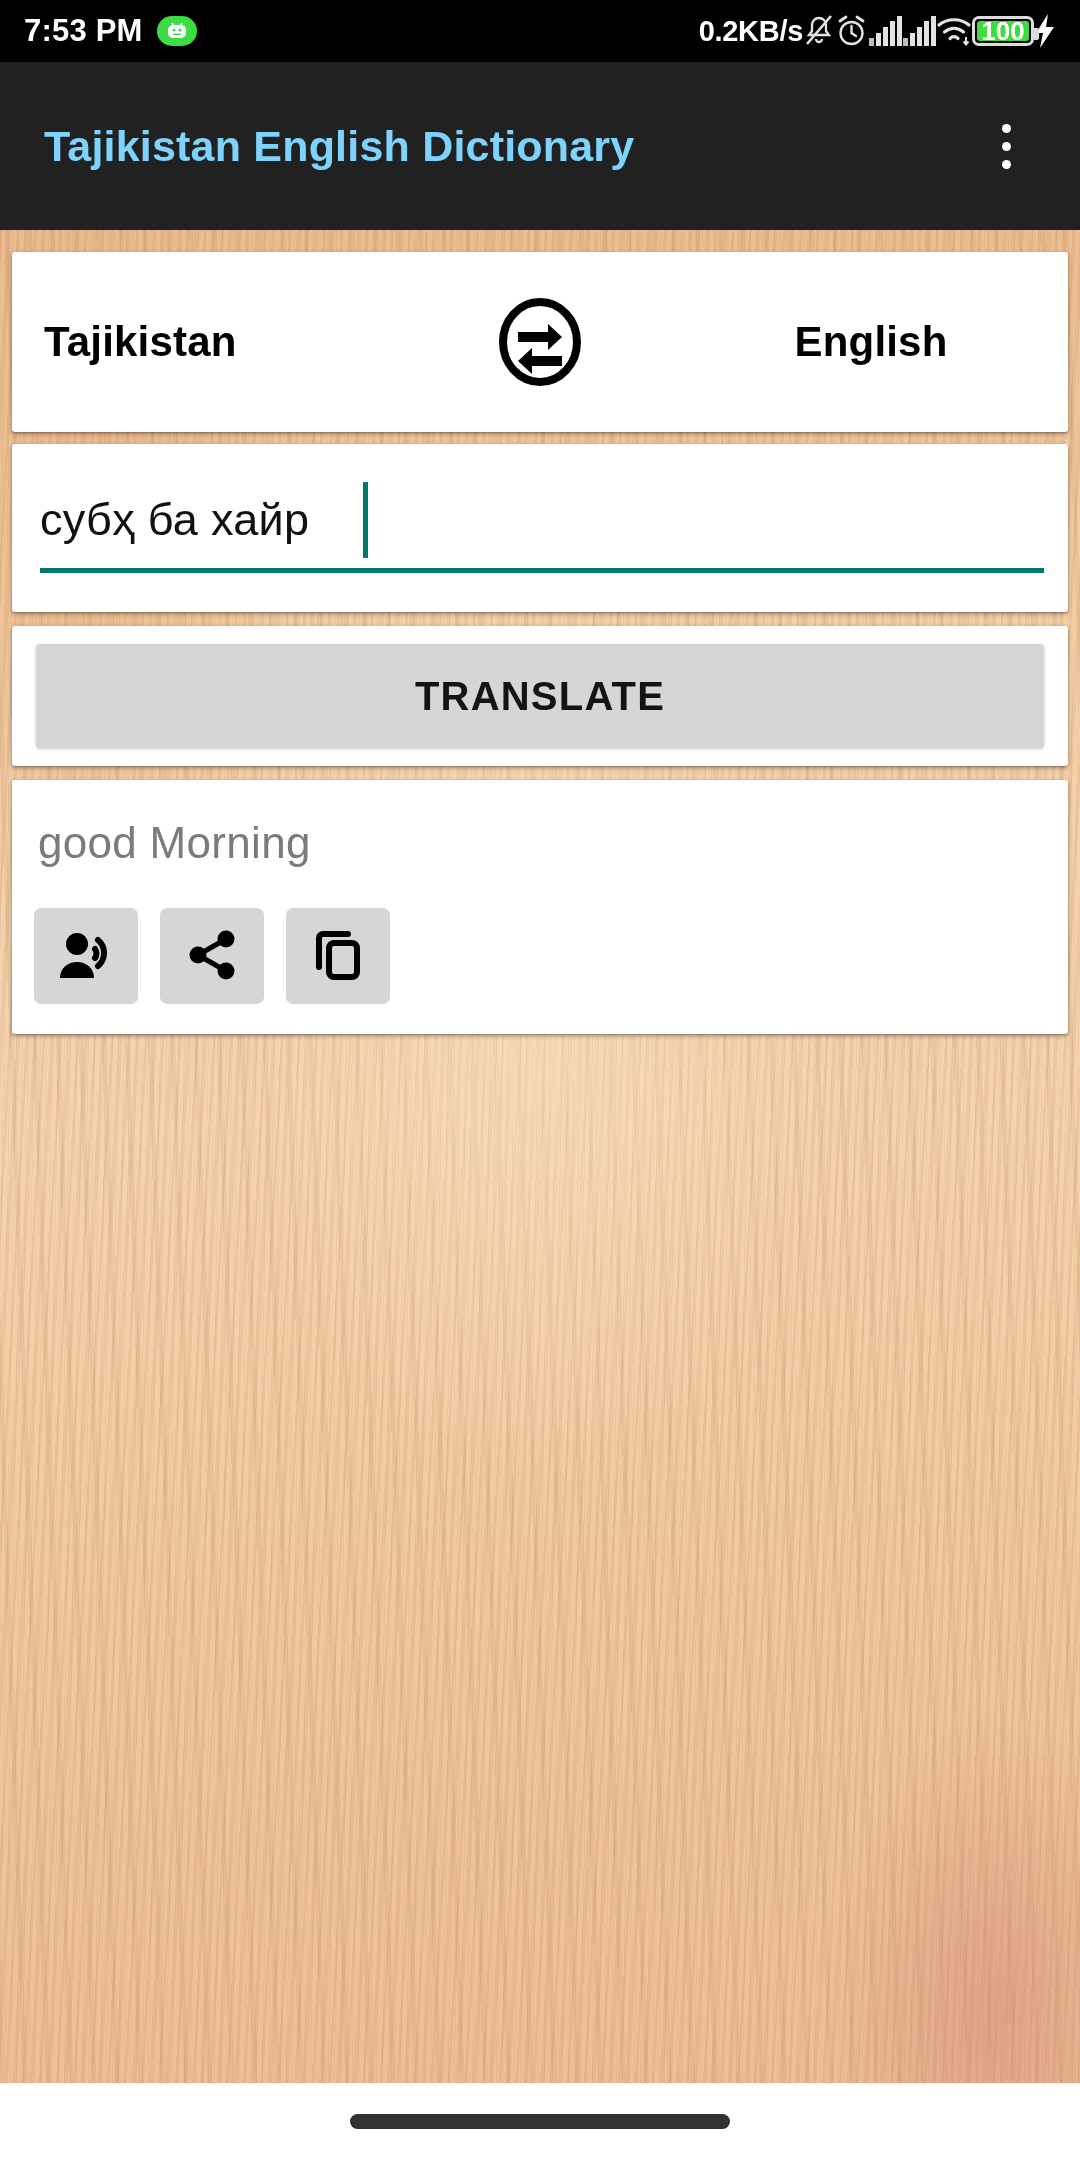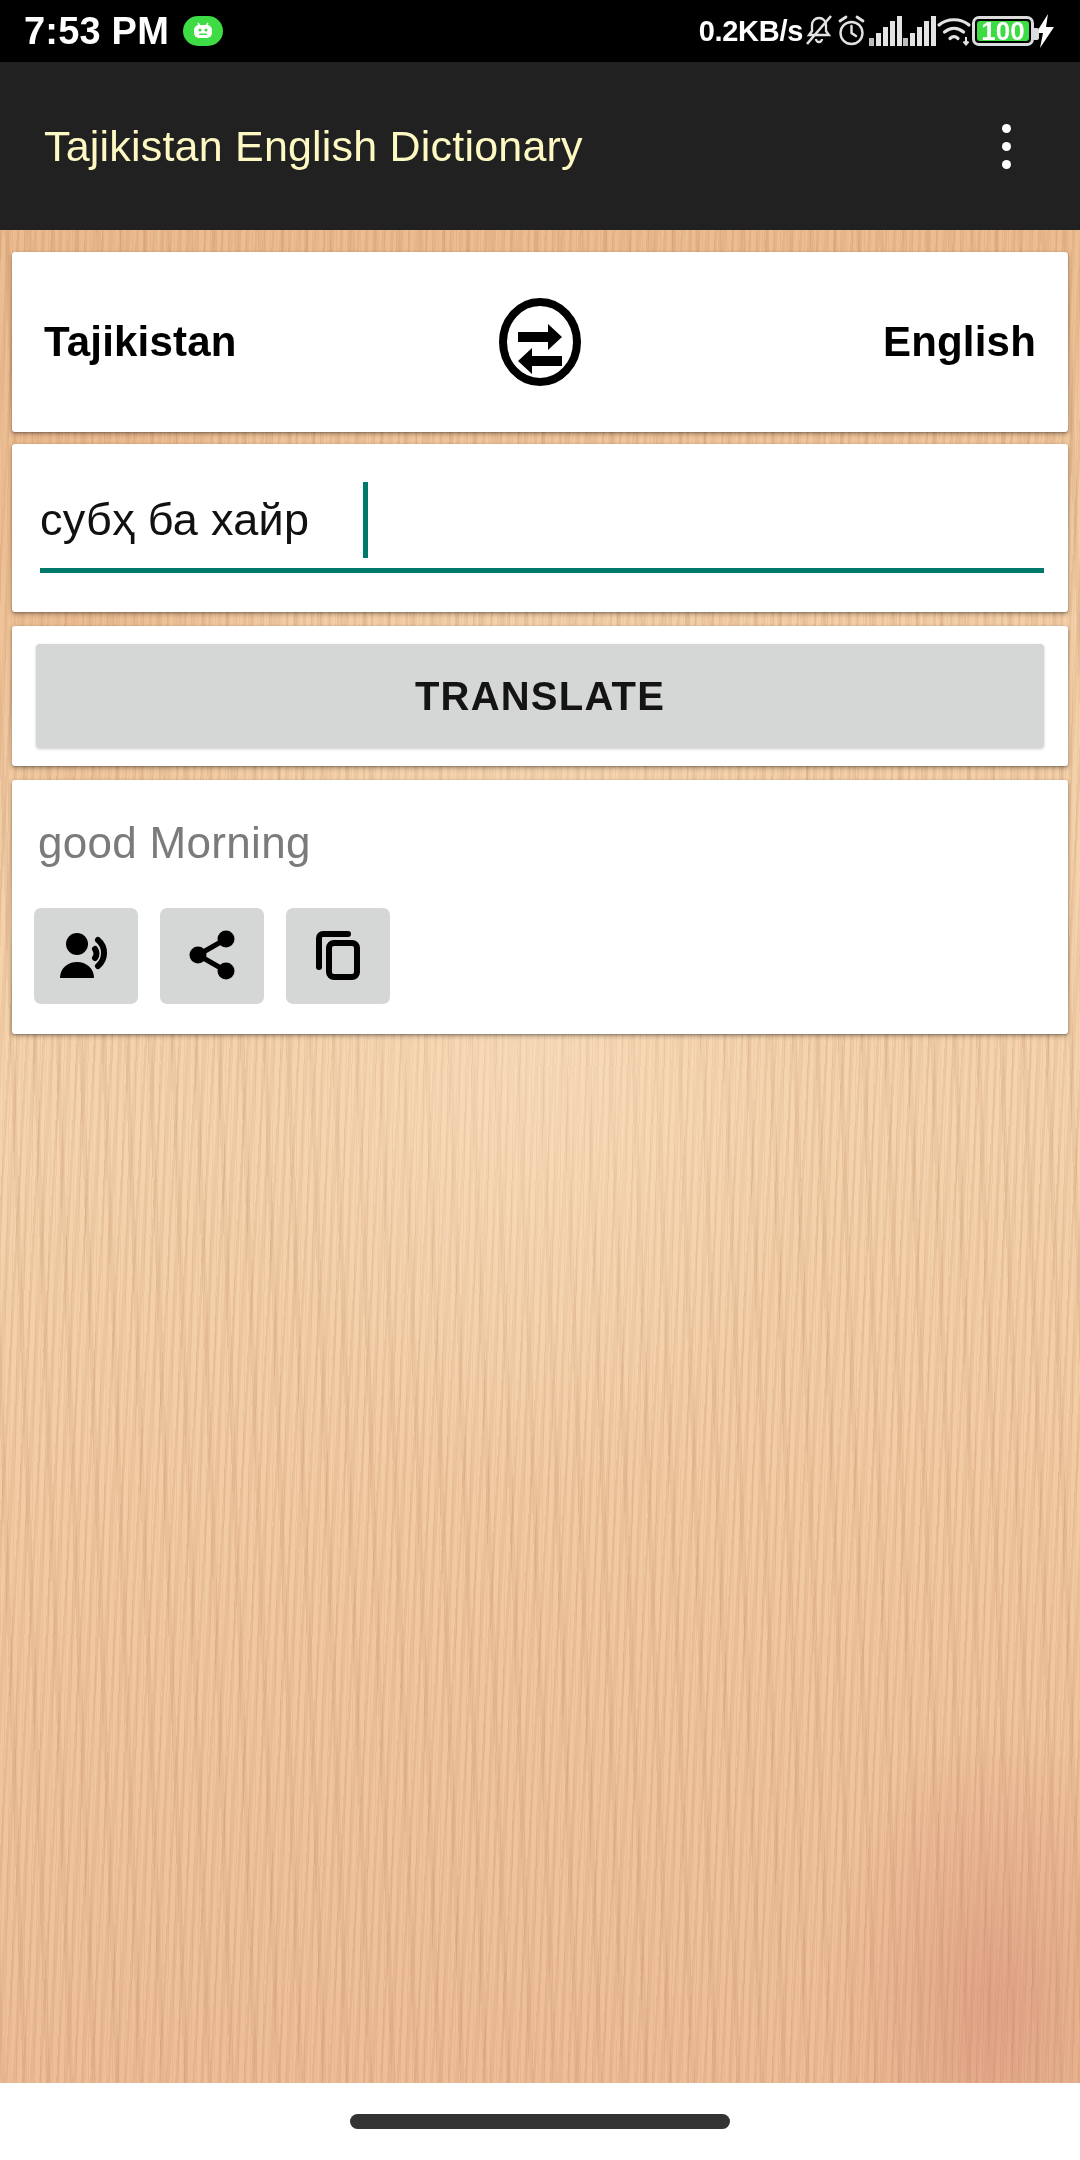--- a/index.html
+++ b/index.html
@@ -11,21 +11,21 @@
   }
   .phone { position:relative; width:1080px; height:2160px; overflow:hidden; }
 
   
   .statusbar{
     position:absolute; top:0; left:0; width:1080px; height:62px;
     background:#000; display:flex; align-items:center;
     padding:0 24px; color:#fff;
   }
   .sb-left{ display:flex; align-items:center; gap:14px; }
-  .sb-time{ font-size:38px; font-weight:700; letter-spacing:.2px; color:#fff; }
+  .sb-time{ font-size:31px; font-weight:700; letter-spacing:.2px; color:#fff; }
   .droid-badge{
     width:40px; height:30px; border-radius:15px; background:#3ddc44;
     display:flex; align-items:center; justify-content:center;
   }
   .sb-right{ margin-left:auto; display:flex; align-items:center; }
   .sb-speed{ font-size:29px; font-weight:700; color:#fff; letter-spacing:-.3px; }
   .sb-ico{ display:flex; align-items:center; justify-content:center; }
   .batt{
     position:relative; width:62px; height:30px; border:3px solid #dcdcdc;
     border-radius:7px; display:flex; align-items:center; justify-content:center;
@@ -42,21 +42,21 @@
     position:relative; z-index:2; font-size:26px; font-weight:700;
     color:#fff; line-height:1;
   }
 
   
   .appbar{
     position:absolute; top:62px; left:0; width:1080px; height:168px;
     background:#212121; display:flex; align-items:center; padding:0 44px;
   }
   .app-title{
-    font-size:43px; font-weight:400; color:#fef9c3; letter-spacing:.2px;
+    font-size:43px; font-weight:700; color:#7dd3fc; letter-spacing:.2px;
   }
   .overflow{
     margin-left:auto; width:60px; height:96px;
     display:flex; flex-direction:column; align-items:center;
     justify-content:center; gap:9px; cursor:pointer;
   }
   .dot{ width:9px; height:9px; border-radius:50%; background:#fff; }
 
   
   .bg{
@@ -95,21 +95,21 @@
   .card-result{ top:780px; height:254px; }
 
   
   .lang-row{
     height:100%; display:flex; align-items:center; padding:0 32px;
   }
   .lang-name{
     font-size:42px; font-weight:700; color:#000; letter-spacing:.2px;
   }
   .lang-src{ width:330px; }
-  .lang-dst{ width:330px; text-align:right; }
+  .lang-dst{ width:330px; text-align:center; }
   .swap-wrap{
     flex:1; display:flex; align-items:center; justify-content:center;
     cursor:pointer;
   }
 
   
   .input-wrap{ position:relative; height:100%; padding:0 28px; }
   .input-text{
     position:absolute; left:28px; top:50px;
     font-size:45px; color:#111; letter-spacing:.3px; white-space:nowrap;

